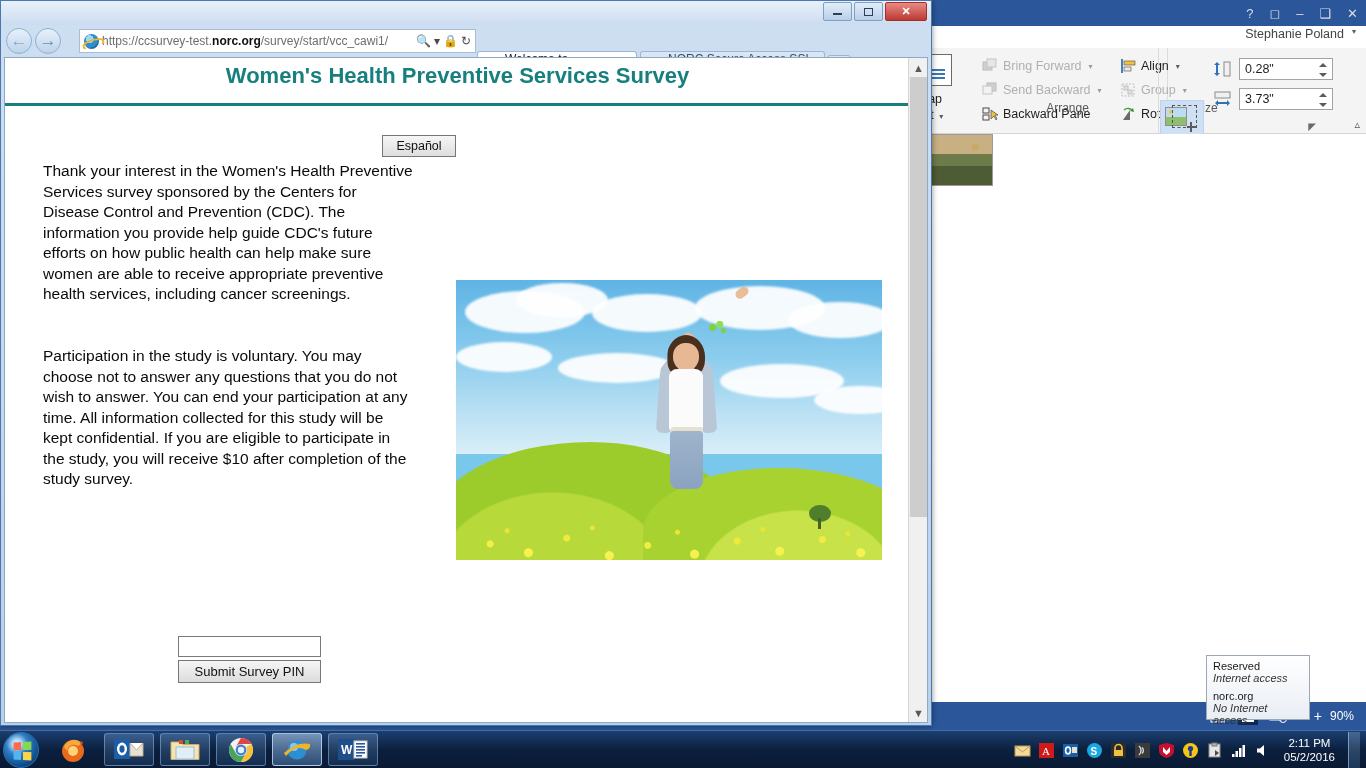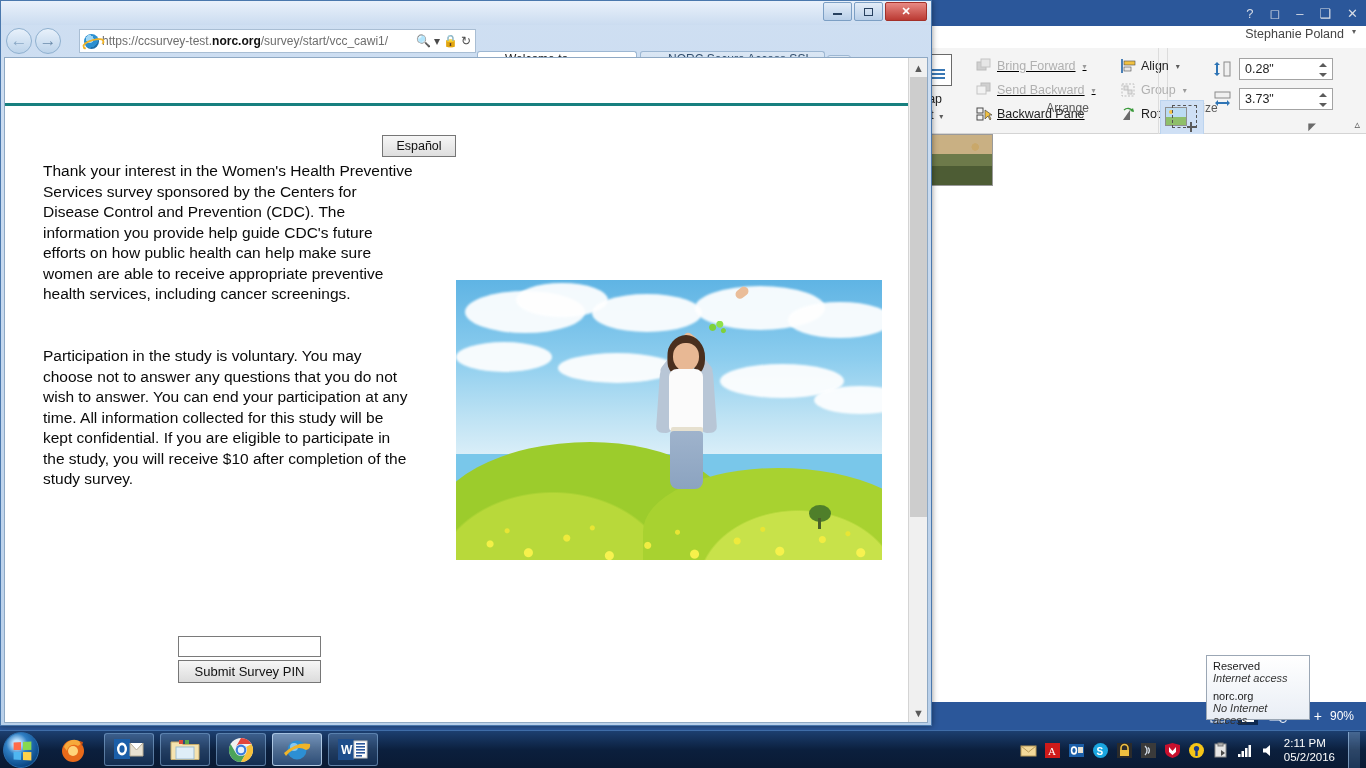--- a/index.html
+++ b/index.html
@@ -61,21 +61,21 @@
     display:block; height:2px; background:#3a78b5; margin-bottom:2px;
   }
   #wrap-label {
     position:absolute; left:-6px; top:44px; font-size:12.5px; color:#1e1e1e;
   }
   #wrap-label2 {
     position:absolute; left:-6px; top:60px; font-size:12.5px; color:#1e1e1e;
   }
 
   #grp-arrange { left:968px; width:200px; border-right:1px solid #dcdcdc; }
-  #grp-arrange .col-a { position:absolute; left:4px; top:6px;text-decoration:underline; }
+  #grp-arrange .col-a { position:absolute; left:10px; top:6px; }
   #grp-arrange .col-b { position:absolute; left:148px; top:6px; }
 
   #grp-size { left:1158px; width:172px; border-left:1px solid #dcdcdc; }
 
   
   #crop-btn {
     position:absolute; left:1160px; top:52px; width:44px; height:76px;
     background:#cfe0f5; border:1px solid #bcd4ef;
     display:flex; flex-direction:column; align-items:center;
     padding-top:4px; cursor:pointer;
@@ -453,22 +453,22 @@
     background:linear-gradient(rgba(190,220,250,.55),rgba(90,140,200,.45));
     border:1px solid rgba(200,225,250,.75); border-radius:3px;
   }
 
   #tray {
     position:absolute; right:0; top:0; height:38px;
     display:flex; align-items:center; gap:7px; padding-right:6px;
   }
   .tray-ico { width:17px; height:17px; position:relative; cursor:pointer; }
   #clock {
-    color:#fff; font-size:11.5px; line-height:14px; 
-    cursor:pointer;
+    color:#fff; font-size:11.5px; line-height:14px; text-align:center;
+    margin-left:6px; cursor:pointer;
   }
   #show-desktop {
     width:12px; height:36px; margin-left:6px;
     background:linear-gradient(rgba(180,210,240,.28),rgba(80,130,185,.28));
     border-left:1px solid rgba(170,205,240,.6); cursor:pointer;
   }
 </style>
 </head>
 <body>
 
@@ -721,20 +721,21 @@
     <div id="ie-tools">
       <span>⌂</span>
       <span>★</span>
       <span>⚙</span>
     </div>
   </div>
 
   <div id="ie-content">
     <div id="page-inner">
 
+      <div id="survey-title">Women's Health Preventive Services Survey</div>
       <div id="survey-rule"></div>
 
       <button id="btn-espanol">Español</button>
 
       <p class="para" id="para-1">Thank your interest in the Women's Health Preventive Services survey sponsored by the Centers for Disease Control and Prevention (CDC). The information you provide help guide CDC's future efforts on how public health can help make sure women are able to receive appropriate preventive health services, including cancer screenings.</p>
       <p class="para" id="para-2">Participation in the study is voluntary. You may choose not to answer any questions that you do not wish to answer. You can end your participation at any time. All information collected for this study will be kept confidential. If you are eligible to participate in the study, you will receive $10 after completion of the study survey.</p>
 
       <div id="hero-photo">
         <div class="sky"></div>
         <div class="cloud" style="left:2%;  top:4%;  width:120px; height:42px;"></div>

